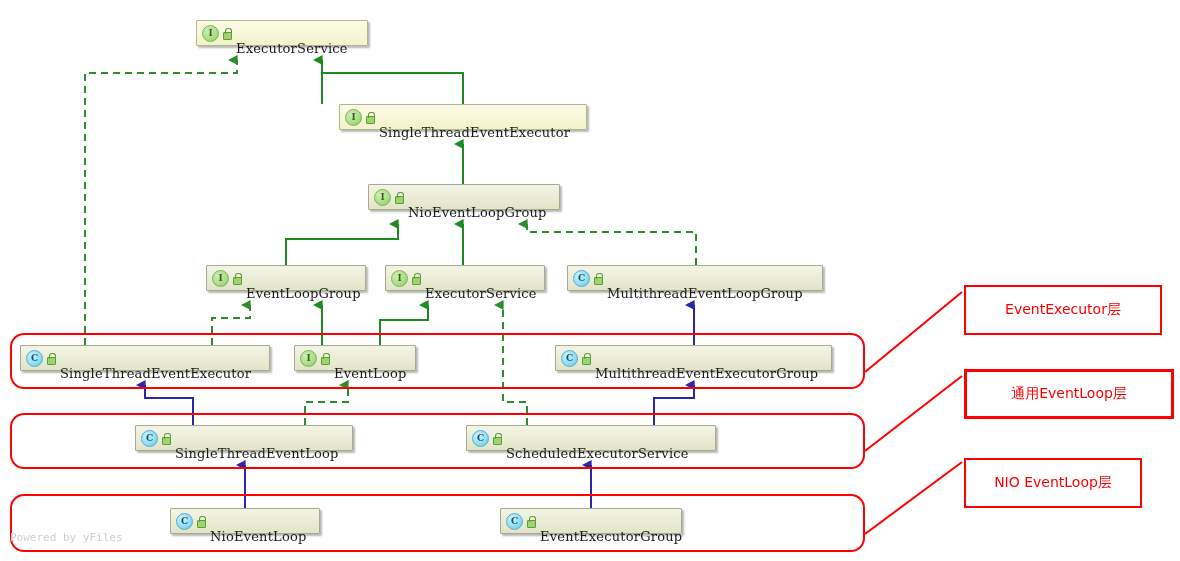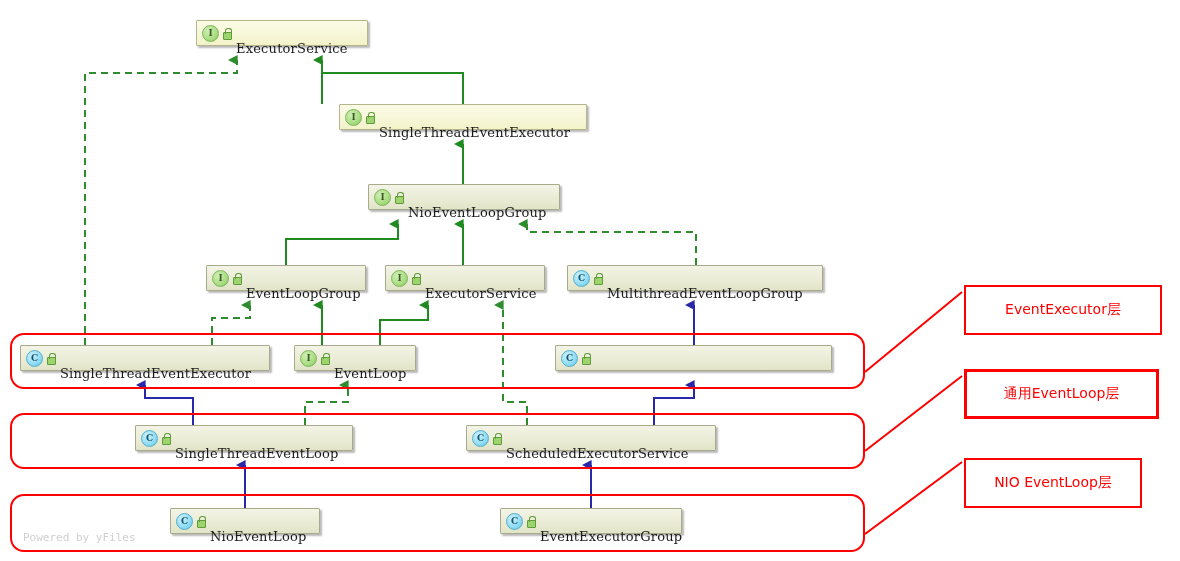--- a/index.html
+++ b/index.html
@@ -134,21 +134,21 @@
   .legend-label {
     font-family: "DejaVu Sans", sans-serif;
     font-size: 14px;
     color: #ff0000;
     white-space: nowrap;
   }
 
   
   .watermark {
     position: absolute;
-    left: 23px;
+    left: 10px;
     top: 531px;
     font-family: "DejaVu Sans Mono", monospace;
     font-size: 11px;
     color: #cfcfcf;
     z-index: 7;
     white-space: nowrap;
   }
 </style>
 </head>
 <body>
@@ -288,20 +288,21 @@
 
   <div class="node iface" style="left:294px; top:345px; width:122px;">
     <span class="badge i">I</span>
     <span class="lock"></span>
     <span class="nlabel">EventLoop</span>
   </div>
 
   <div class="node klass" style="left:555px; top:345px; width:277px;">
     <span class="badge c">C</span>
     <span class="lock"></span>
+    <span class="nlabel">MultithreadEventExecutorGroup</span>
   </div>
 
   <div class="node klass" style="left:135px; top:425px; width:218px;">
     <span class="badge c">C</span>
     <span class="lock"></span>
     <span class="nlabel">SingleThreadEventLoop</span>
   </div>
 
   <div class="node klass" style="left:466px; top:425px; width:250px;">
     <span class="badge c">C</span>
@@ -318,21 +319,21 @@
   <div class="node klass" style="left:500px; top:508px; width:182px;">
     <span class="badge c">C</span>
     <span class="lock"></span>
     <span class="nlabel">EventExecutorGroup</span>
   </div>
 
   <div class="legend-box" style="left:964px; top:285px; width:198px; height:50px;">
     <span class="legend-label">EventExecutor层</span>
   </div>
 
-  <div class="legend-box thick" style="left:964px; top:369px; width:195px; height:50px;">
+  <div class="legend-box thick" style="left:964px; top:369px; width:210px; height:50px;">
     <span class="legend-label">通用EventLoop层</span>
   </div>
 
   <div class="legend-box" style="left:964px; top:458px; width:178px; height:50px;">
     <span class="legend-label">NIO EventLoop层</span>
   </div>
 
   <div class="watermark">Powered by yFiles</div>
 
 </div>

